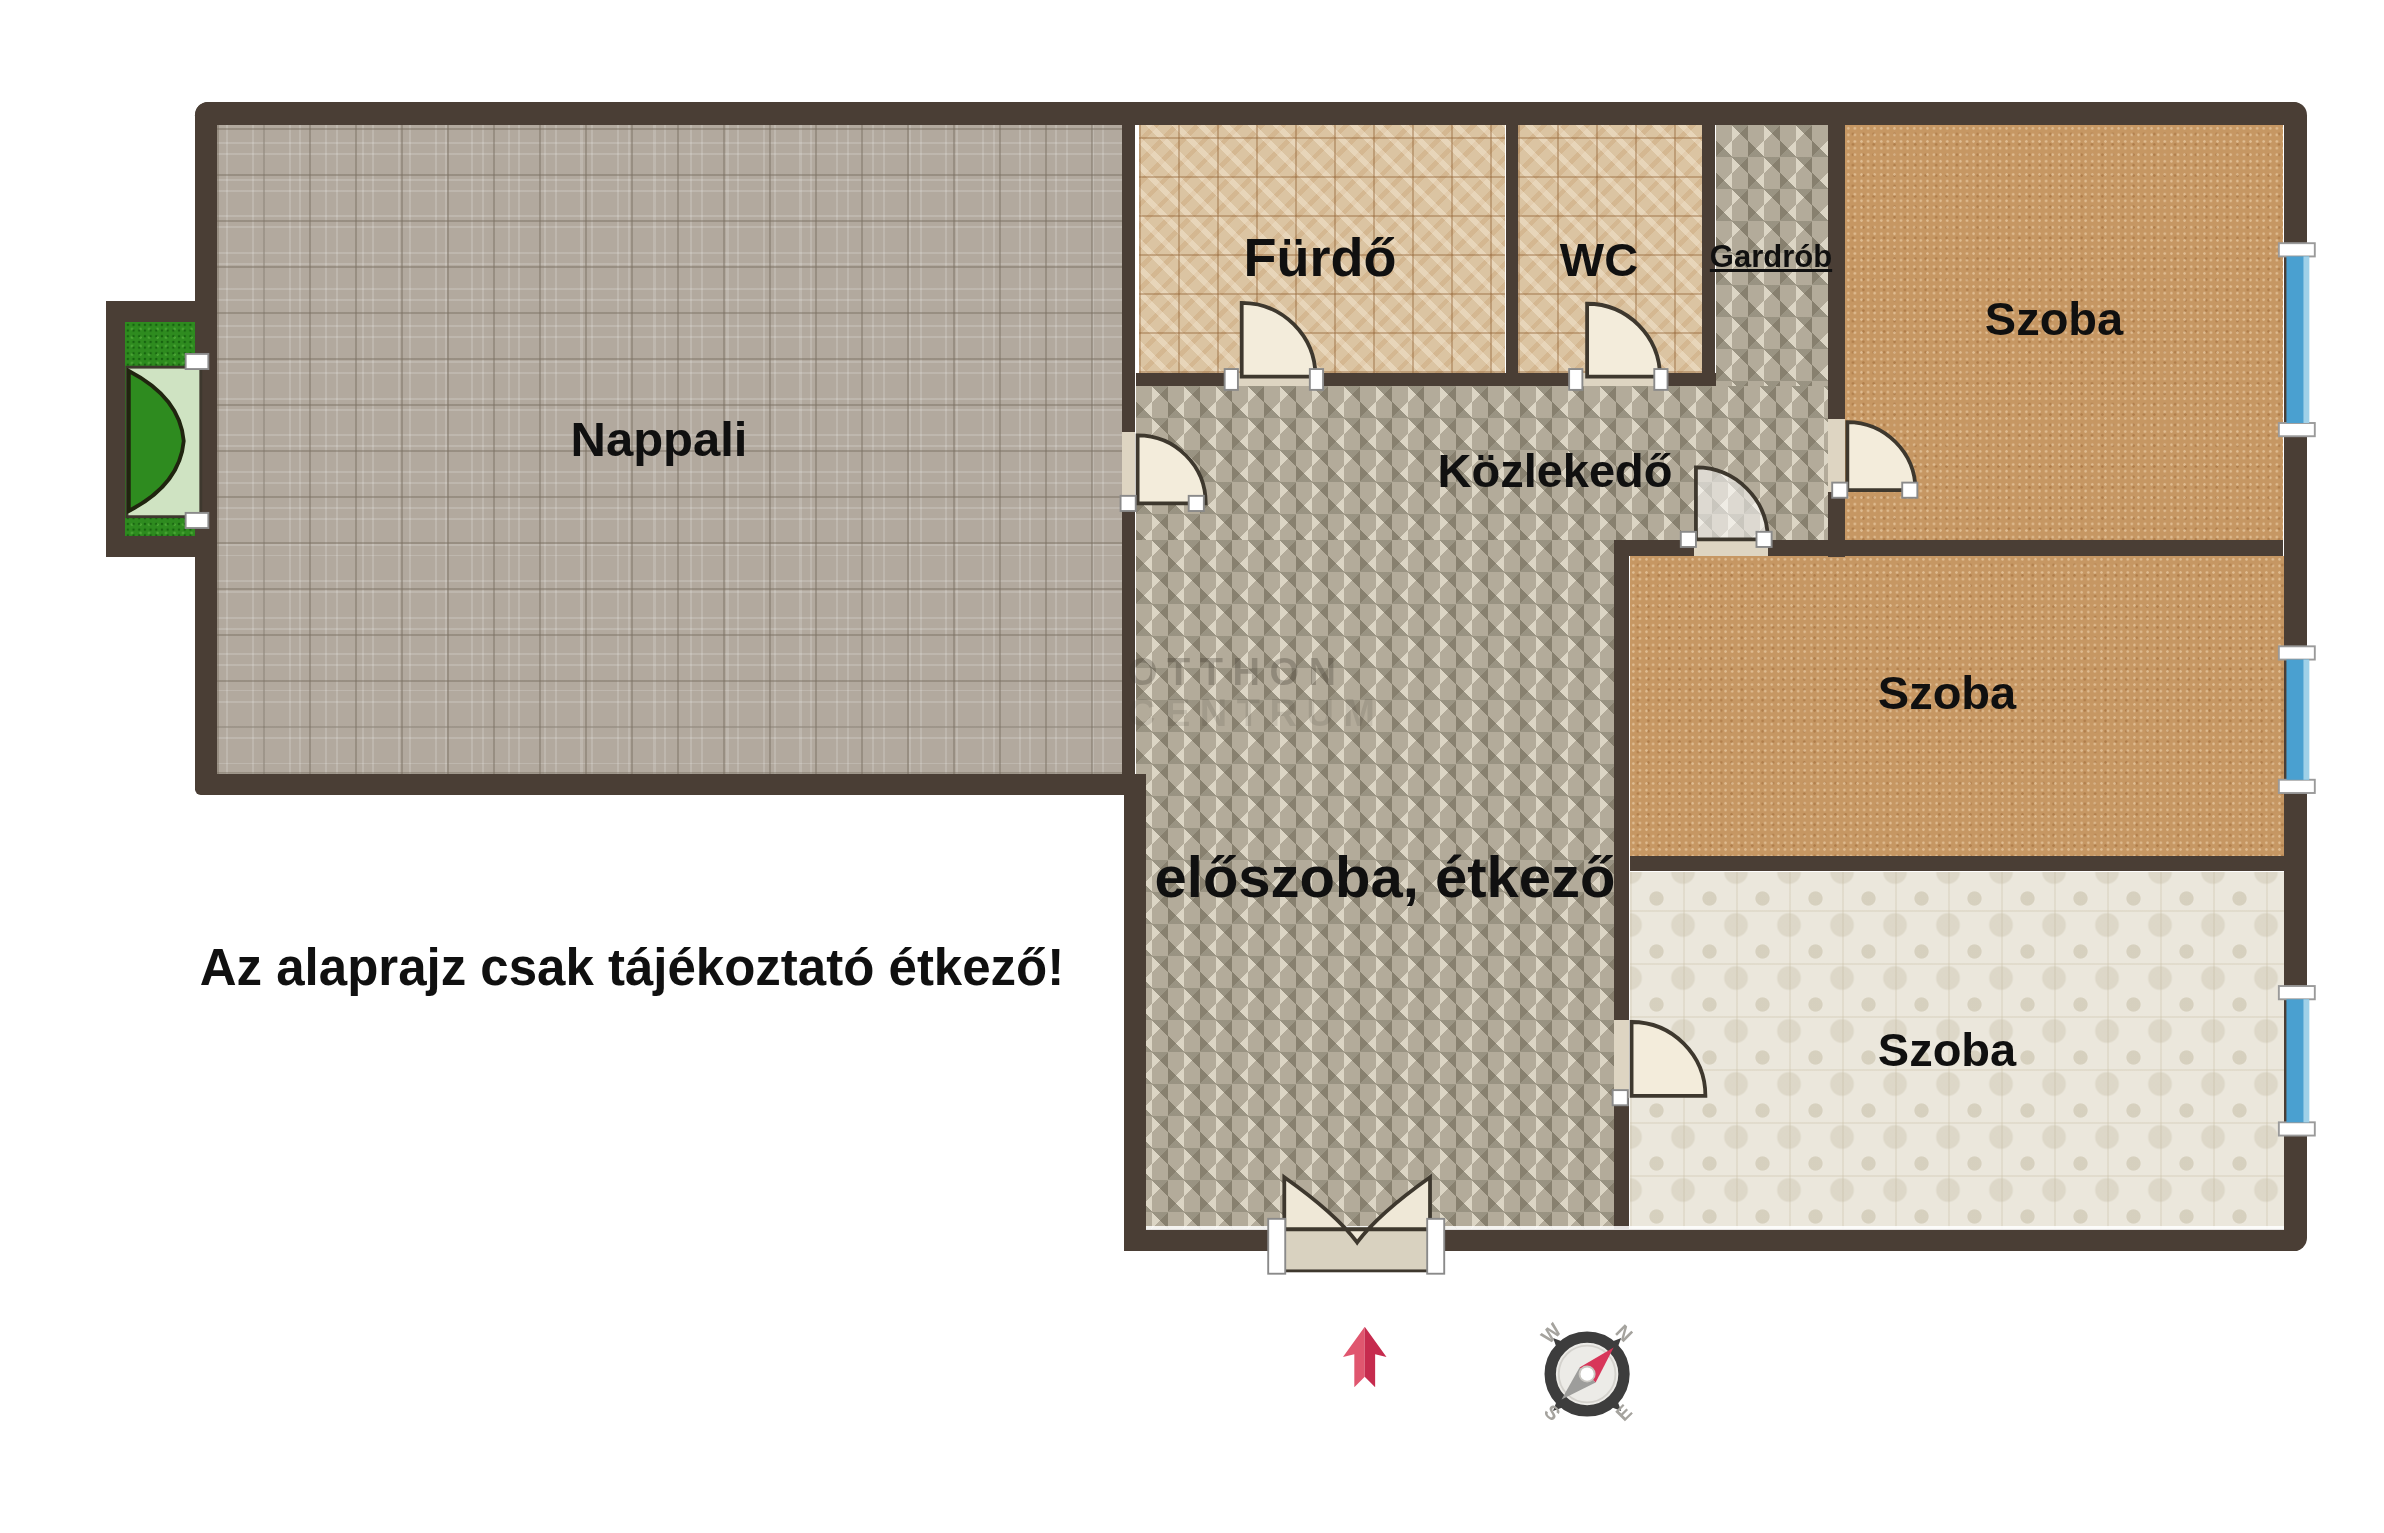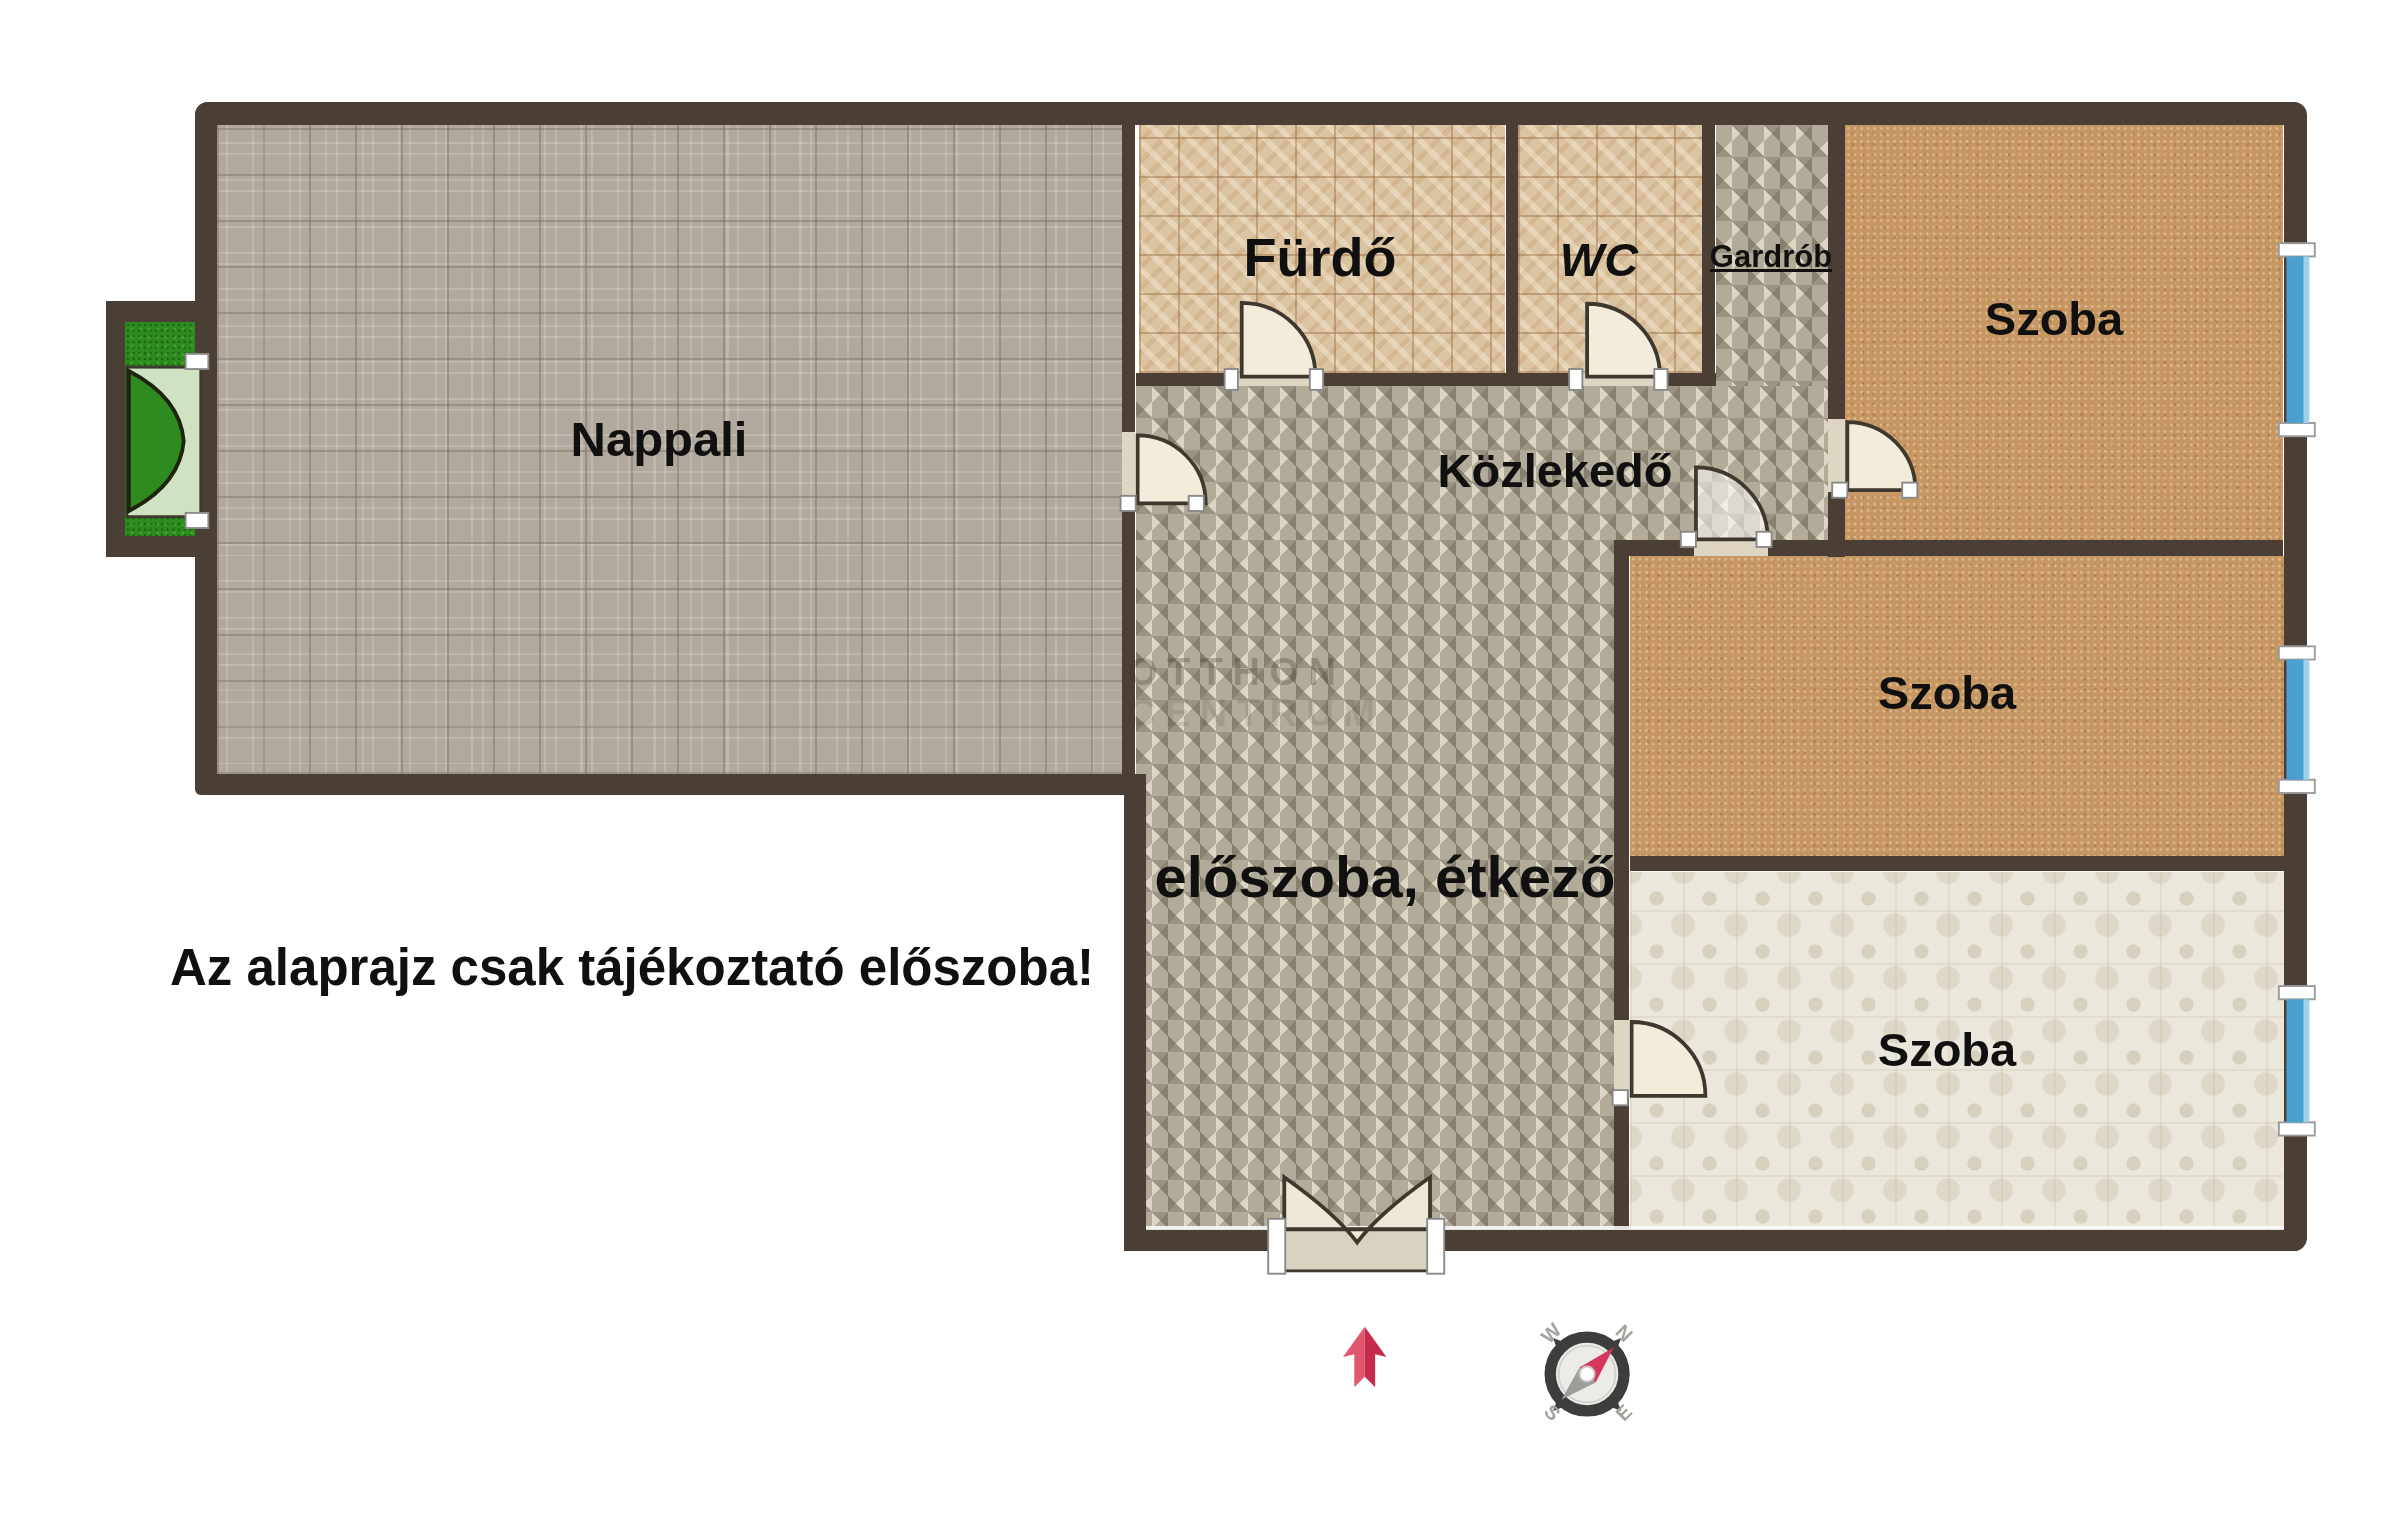--- a/index.html
+++ b/index.html
@@ -177,28 +177,28 @@
       <circle cx="1677" cy="1452" r="8" fill="#ffffff" stroke="#c9c7c2" stroke-width="2"></circle>
       <text x="1716" y="1416" font-size="21" font-weight="bold" fill="#a5a39e" text-anchor="middle" transform="rotate(45 1716 1409)">N</text>
       <text x="1639" y="1416" font-size="21" font-weight="bold" fill="#a5a39e" text-anchor="middle" transform="rotate(-45 1639 1409)">W</text>
       <text x="1640" y="1500" font-size="21" font-weight="bold" fill="#a5a39e" text-anchor="middle" transform="rotate(45 1640 1493)">S</text>
       <text x="1716" y="1500" font-size="21" font-weight="bold" fill="#a5a39e" text-anchor="middle" transform="rotate(-45 1716 1493)">E</text>
     </g>
   </svg>
 
   <div class="lbl" style="left:659px;top:439px;font-size:49px;">Nappali</div>
   <div class="lbl" style="left:1320px;top:257px;font-size:54px;">Fürdő</div>
-  <div class="lbl" style="left:1599px;top:259px;font-size:47px;font-style:italic;">WC</div>
+  <div class="lbl" style="left:1599px;top:259px;font-size:47px;">WC</div>
   <div class="lbl" style="left:1771px;top:257px;font-size:31px;text-decoration:underline;">Gardrób</div>
   <div class="lbl" style="left:2054px;top:318px;font-size:47px;">Szoba</div>
   <div class="lbl" style="left:1555px;top:470px;font-size:47px;">Közlekedő</div>
   <div class="lbl" style="left:1947px;top:692px;font-size:47px;">Szoba</div>
   <div class="lbl" style="left:1385px;top:876px;font-size:58px;">előszoba, étkező</div>
   <div class="lbl" style="left:1947px;top:1049px;font-size:47px;">Szoba</div>
-  <div class="lbl" style="left:632px;top:967px;font-size:51px;">Az alaprajz csak tájékoztató előszoba!</div>
+  <div class="lbl" style="left:632px;top:967px;font-size:51px;">Az alaprajz csak tájékoztató étkező!</div>
 
   <div class="watermark">
     <div class="wm-l1">OTTHON</div>
     <div class="wm-l2">CENTRUM</div>
   </div>
 
 </div>
 
 
 </body></html>

